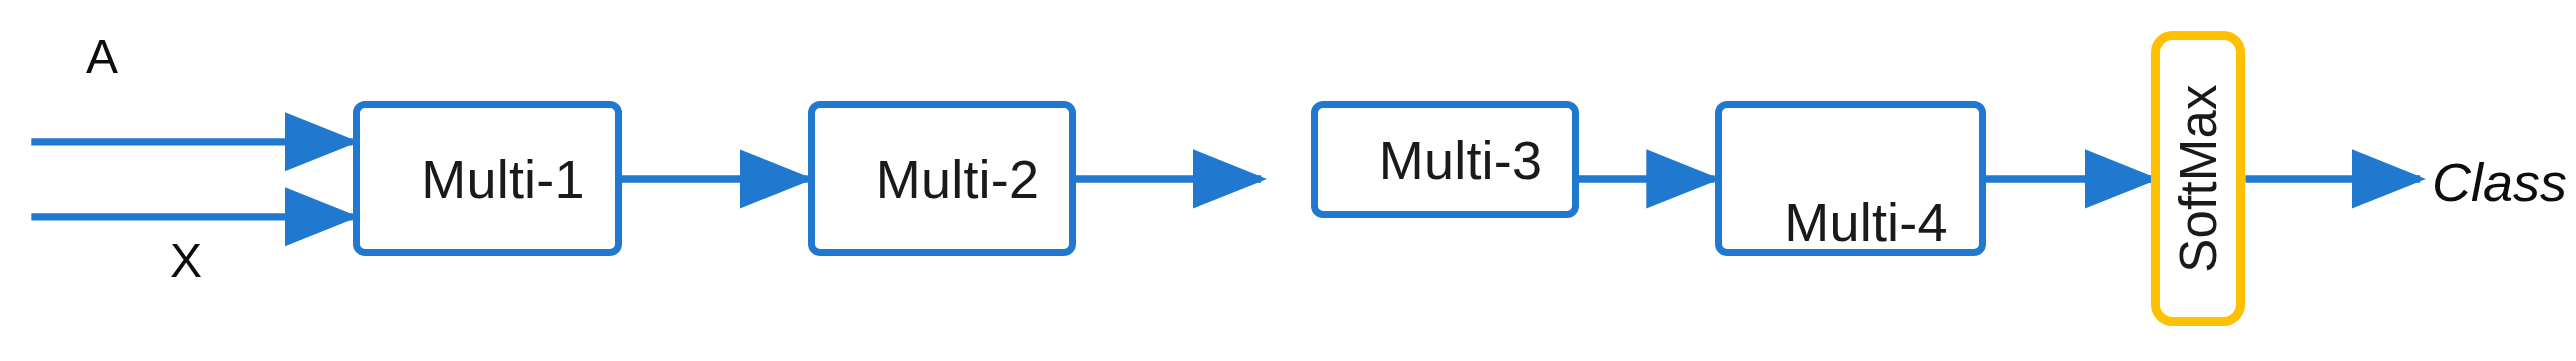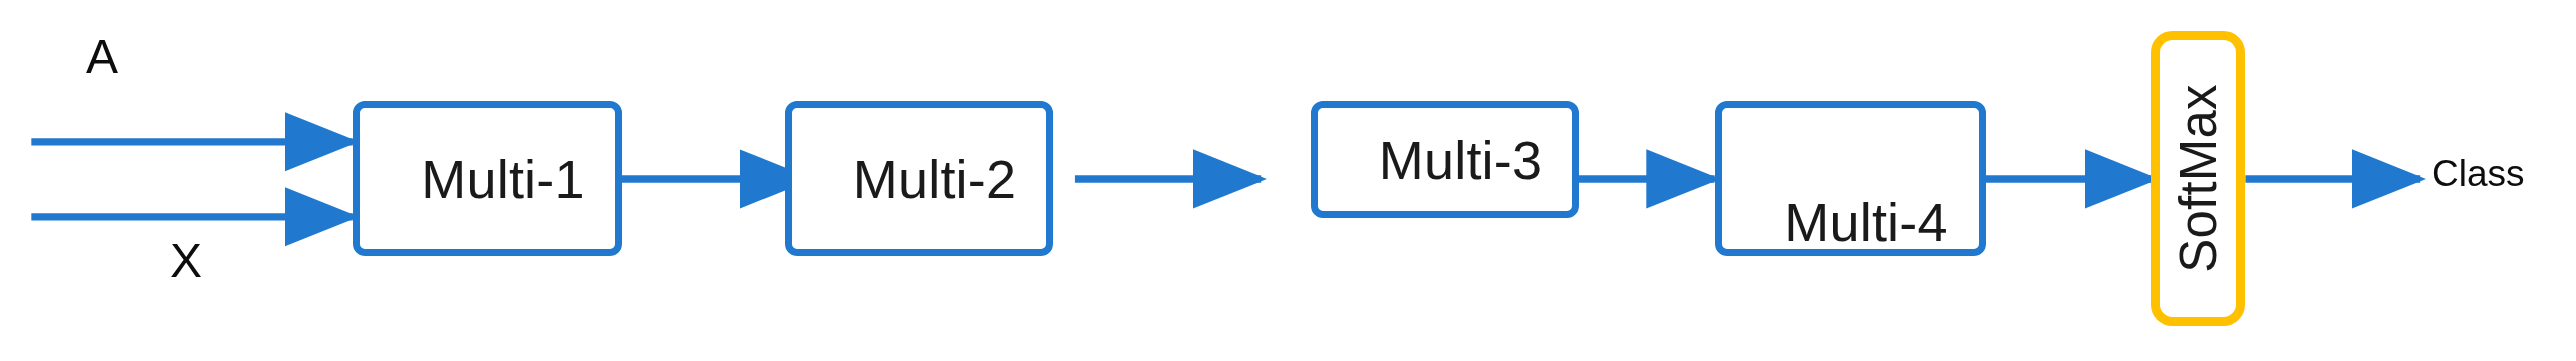--- a/index.html
+++ b/index.html
@@ -86,32 +86,32 @@
     <line x1="2724" y1="217" x2="2936" y2="217" stroke="#2079CE" stroke-width="9" marker-end="url(#ah)"></line>
   </svg>
 
   <div class="io-label" style="left:86px; top:33px;">A</div>
   <div class="io-label" style="left:170px; top:237px;">X</div>
 
   <div class="node multi" style="left:353px; top:101px; width:269px; height:155px;">
     <span class="node-label">Multi-1</span>
   </div>
 
-  <div class="node multi" style="left:785px; top:101px; width:268px; height:155px;">
+  <div class="node multi" style="left:808px; top:101px; width:268px; height:155px;">
     <span class="node-label">Multi-2</span>
   </div>
 
   <div class="node multi" style="left:1311px; top:101px; width:268px; height:117px;">
     <span class="node-label">Multi-3</span>
   </div>
 
   <div class="node multi" style="left:1715px; top:101px; width:271px; height:155px;align-items:flex-end;">
     <span class="node-label">Multi-4</span>
   </div>
 
   <div class="node softmax" style="left:2151px; top:30.5px; width:94px; height:295px;">
     <span class="node-label vertical">SoftMax</span>
   </div>
 
-  <div class="io-label" style="left:2432px; top:155px; font-size:37px;">Class</div>
+  <div class="io-label" style="left:2432px; top:155px; font-size:54px;font-style:italic;">Class</div>
 
 </div>
 
 
 </body></html>

